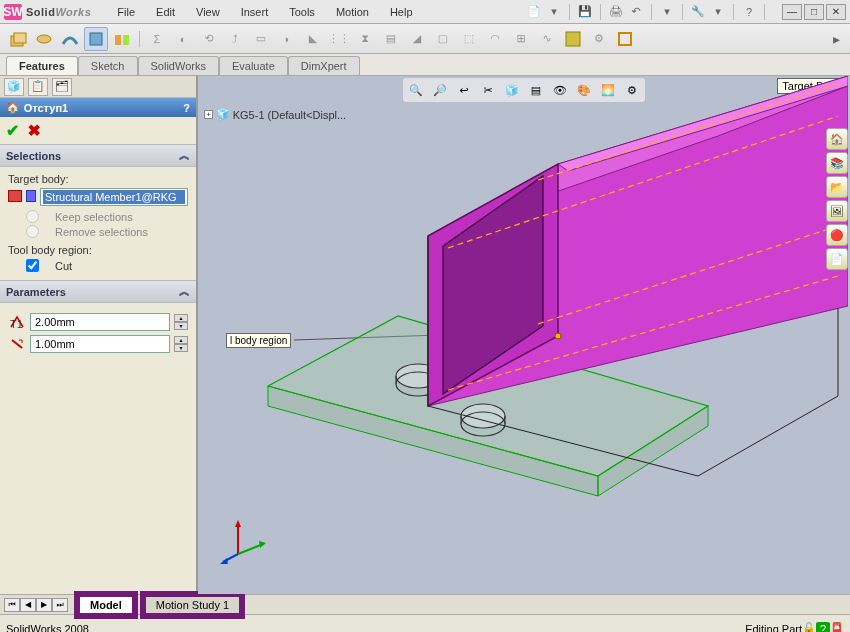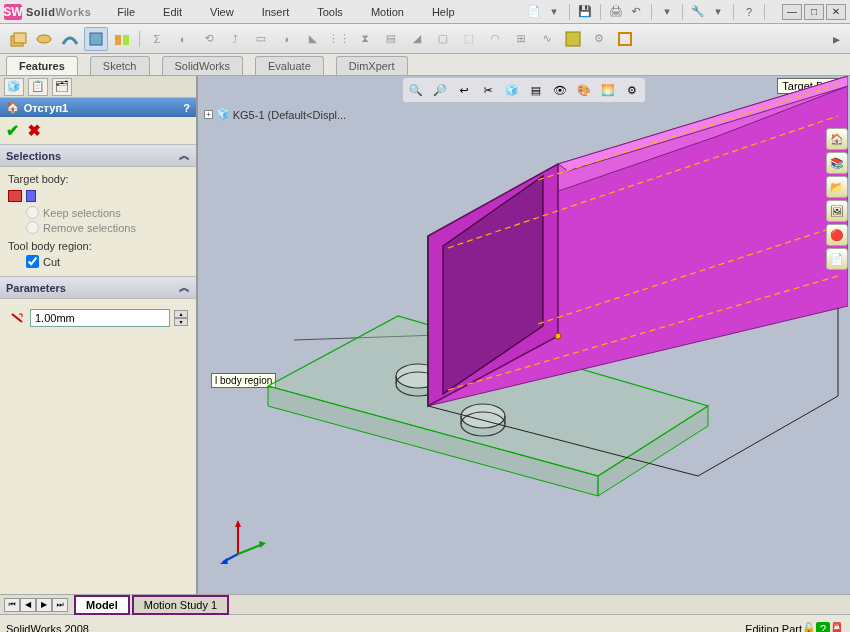--- a/index.html
+++ b/index.html
@@ -3,37 +3,37 @@
 <meta charset="utf-8">
 <style>
   * { box-sizing: border-box; margin: 0; padding: 0; font-family: Tahoma, Arial, sans-serif; font-size: 11px; }
   body { width: 850px; height: 632px; background: #d4d0c8; overflow: hidden; position: relative; }
 
   
   .titlebar { height: 24px; background: #e8e8e8; display: flex; align-items: center; padding: 0 4px; border-bottom: 1px solid #aaa; }
   .logo-box { width: 18px; height: 16px; background: #ec4899; border-radius: 2px; margin-right: 4px; display:flex; align-items:center; justify-content:center; color:#fff; font-weight:bold; font-size:12px; }
   .title-text { font-weight: bold; color: #555; letter-spacing: 0.5px; }
   .title-text .solid { color: #444; }
-  .title-text .works { color: #888; }
-  .menu-bar { display: flex; gap: 12px; margin-left: 18px; }
+  .title-text .works { color: #888; font-style: italic; }
+  .menu-bar { display: flex; gap: 5px; margin-left: 18px; }
   .menu-item { padding: 2px 8px; color: #333; cursor: default; }
   .title-right { margin-left: auto; display: flex; align-items: center; gap: 4px; }
   .tb-icon { width: 16px; height: 16px; display:inline-flex; align-items:center; justify-content:center; color:#666; border:1px solid transparent; border-radius:2px; }
   .sep { width: 1px; height: 16px; background: #bbb; margin: 0 3px; }
   .win-controls { display:flex; gap:2px; margin-left:10px; }
   .win-btn { width: 20px; height: 16px; background: #e0e0e0; border:1px solid #999; display:flex; align-items:center; justify-content:center; font-size:10px; color:#333; }
 
   
   .toolbar-row { height: 30px; background: linear-gradient(#f0f0f0,#e0e0e0); border-bottom: 1px solid #aaa; display:flex; align-items:center; padding: 0 6px; gap: 2px; }
   .big-icon { width: 24px; height: 24px; display:inline-flex; align-items:center; justify-content:center; border:1px solid transparent; border-radius:2px; }
   .big-icon.dim { opacity: 0.35; }
   .arrow-end { margin-left:auto; color:#666; font-size:14px; padding:0 4px;}
 
   
-  .cmd-tabs { height: 22px; background: #e8e6e0; display: flex; align-items: flex-end; border-bottom: 1px solid #aaa; padding-left: 6px; gap: 12px; }
+  .cmd-tabs { height: 22px; background: #e8e6e0; display: flex; align-items: flex-end; border-bottom: 1px solid #aaa; padding-left: 6px; gap: 0; }
   .cmd-tab { padding: 3px 12px 3px 12px; background: #ddd; border:1px solid #aaa; border-bottom:none; border-radius: 3px 3px 0 0; color:#555; }
   .cmd-tab.active { background: #f5f5f0; font-weight: bold; color:#333; }
 
   
   .main { display: flex; height: calc(100% - 24px - 30px - 22px - 20px - 18px); }
 
   
   .left-panel { width: 198px; background: #ece9d8; border-right: 2px solid #999; display:flex; flex-direction:column; }
   .panel-tabs { height: 22px; display:flex; align-items:center; gap:4px; padding: 2px 4px; background:#e0ded0; border-bottom:1px solid #bbb;}
   .panel-tab-icon { width: 20px; height: 18px; border:1px solid #aaa; background:#f0f0e8; display:flex; align-items:center; justify-content:center; }
@@ -46,21 +46,21 @@
   .group-head { background: linear-gradient(#e0e4ea,#c8ccd2); padding: 3px 6px; font-weight:bold; color:#335; display:flex; align-items:center; border-top:1px solid #bbb; border-bottom:1px solid #bbb;justify-content:center;}
   .group-head .chev { margin-left:auto; color:#557; }
   .group-body { padding: 6px 8px; background:#ece9d8; }
   .label { color:#333; margin-bottom:3px; }
   .sel-row { display:flex; align-items:flex-start; gap:4px; margin-bottom:4px;}
   .sel-icon-red { width:14px; height:12px; background:#d44; border:1px solid #a00; margin-top:2px;}
   .sel-icon-pink { width:14px; height:12px; background:#d6d; border:1px solid #a0a; margin-top:2px;}
   .sel-box { flex:1; background:#fff; border:1px solid #7a9; padding:1px 2px; }
   .sel-item { background:#4a7ec0; color:#fff; padding:1px 2px; }
   .sel-box-tall { flex:1; background:#fff; border:1px solid #7a9; height:44px; padding:2px; }
-  .radio-row, .check-row { display:flex; align-items:center; gap:4px; margin:2px 0 2px 18px; color:#888; }
+  .radio-row, .check-row { display:flex; align-items:center; gap:16px; margin:2px 0 2px 18px; color:#888; }
   .check-row.enabled { color:#333; }
   .param-row { display:flex; align-items:center; gap:4px; margin:4px 0; }
   .param-icon { width:18px; height:16px; display:flex; align-items:center; justify-content:center;}
   .param-input { flex:1; background:#fff; border:1px solid #7a9; padding:2px 4px; }
   .spinner { width:14px; display:flex; flex-direction:column; }
   .spinner div { height:8px; background:#e0e0e0; border:1px solid #999; font-size:6px; text-align:center; line-height:6px;}
 
   
   .viewport { flex:1; position:relative; background: #b8c0d0; overflow:hidden; }
   .view-toolbar { position:absolute; top:2px; left:50%; transform:translateX(-50%); display:flex; gap:2px; background:rgba(240,240,240,0.7); padding:2px; border-radius:3px;}
@@ -75,21 +75,21 @@
   .right-pane { position:absolute; right:2px; top:52px; display:flex; flex-direction:column; gap:2px; }
   .rp-icon { width:22px; height:22px; background:linear-gradient(#fff,#e0d8a0); border:1px solid #aa9; border-radius:3px; display:flex; align-items:center; justify-content:center;}
 
   
   .triad { position:absolute; left:20px; bottom:30px; }
 
   
   .bottom-tabs { height: 20px; background:#e0ded0; display:flex; align-items:center; border-top:1px solid #aaa; padding-left:4px;}
   .bt-nav { display:flex; gap:0; margin-right:6px;}
   .bt-nav div { width:16px; height:14px; border:1px solid #999; background:#eee; font-size:8px; display:flex; align-items:center; justify-content:center;}
-  .bt-tab { padding:2px 10px; border:2px solid #701a75; background:#d8d6c8; margin-right:2px;}
+  .bt-tab { padding:2px 10px; border:6px solid #701a75; background:#d8d6c8; margin-right:2px;}
   .bt-tab.active { background:#fff; font-weight:bold;}
 
   
   .statusbar { height:28px; background:#e8e6d8; border-top:1px solid #aaa; display:flex; align-items:center; padding:0 6px; }
   .status-right { margin-left:auto; display:flex; align-items:center; }
   .st-icon { width:14px; height:14px; display:inline-block; }
 
   input[type=checkbox], input[type=radio] { margin:0; }
 </style>
 </head>
@@ -220,20 +220,23 @@
 
     <div class="group-head">
       <span>Selections</span>
       <span class="chev">︽</span>
     </div>
     <div class="group-body">
       <div class="label">Target body:</div>
       <div class="sel-row">
         <div class="sel-icon-red"></div>
         <div style="width:10px;height:12px;background:#66f;border:1px solid #339;margin-top:2px;"></div>
+        <div class="sel-box">
+          <div class="sel-item">Structural Member1@RKG</div>
+        </div>
       </div>
       <div class="radio-row">
         <input type="radio" disabled="" style="">
         <span>Keep selections</span>
       </div>
       <div class="radio-row">
         <input type="radio" disabled="" style="">
         <span>Remove selections</span>
       </div>
       <div class="label" style="margin-top:6px;">Tool body region:</div>
@@ -241,20 +244,33 @@
         <input type="checkbox" checked="" style="">
         <span>Cut</span>
       </div>
     </div>
 
     <div class="group-head">
       <span>Parameters</span>
       <span class="chev">︽</span>
     </div>
     <div class="group-body">
+      <div class="param-row">
+        <div class="param-icon">
+            <svg width="16" height="14">
+              <path d="M2 12 L8 2 L14 12" fill="none" stroke="#c00" stroke-width="1.5"></path>
+              <text x="1" y="13" font-size="7" fill="#333">T1</text>
+            </svg>
+          </div>
+        <div class="param-input">2.00mm</div>
+        <div class="spinner">
+            <div>▴</div>
+            <div>▾</div>
+          </div>
+      </div>
       <div class="param-row">
         <div class="param-icon">
             <svg width="16" height="14">
               <path d="M3 3 L13 11" stroke="#c00" stroke-width="2"></path>
               <path d="M10 3 L13 3 L13 6" fill="none" stroke="#c00"></path>
             </svg>
           </div>
         <div class="param-input">1.00mm</div>
         <div class="spinner">
             <div>▴</div>
@@ -278,21 +294,21 @@
       <span class="vt-icon">⚙</span>
     </div>
 
     <div class="tree-fly">
       <span class="plus">+</span>
       <span>🧊</span>
       <span>KG5-1  (Default&lt;Displ...</span>
     </div>
 
     <div class="target-body-lbl">Target Body</div>
-    <div class="callout" style="top:257px; left:13px;margin-top:40px;">l body region</div>
+    <div class="callout" style="top:257px; left:28px;">l body region</div>
 
     <svg width="650" height="520" style="position:absolute; top:0; left:0;">
 
       <line x1="96" y1="264" x2="270" y2="258" stroke="#333" stroke-width="0.8"></line>
       <circle cx="270" cy="258" r="2" fill="#333"></circle>
 
       <polygon points="70,310 400,400 510,330 200,240" fill="rgba(160,200,160,0.35)" stroke="#0a0" stroke-width="1.2"></polygon>
       <polygon points="70,310 70,330 400,420 400,400" fill="rgba(140,180,140,0.35)" stroke="#0a0"></polygon>
       <polygon points="400,400 400,420 510,350 510,330" fill="rgba(140,180,140,0.35)" stroke="#0a0"></polygon>
 

